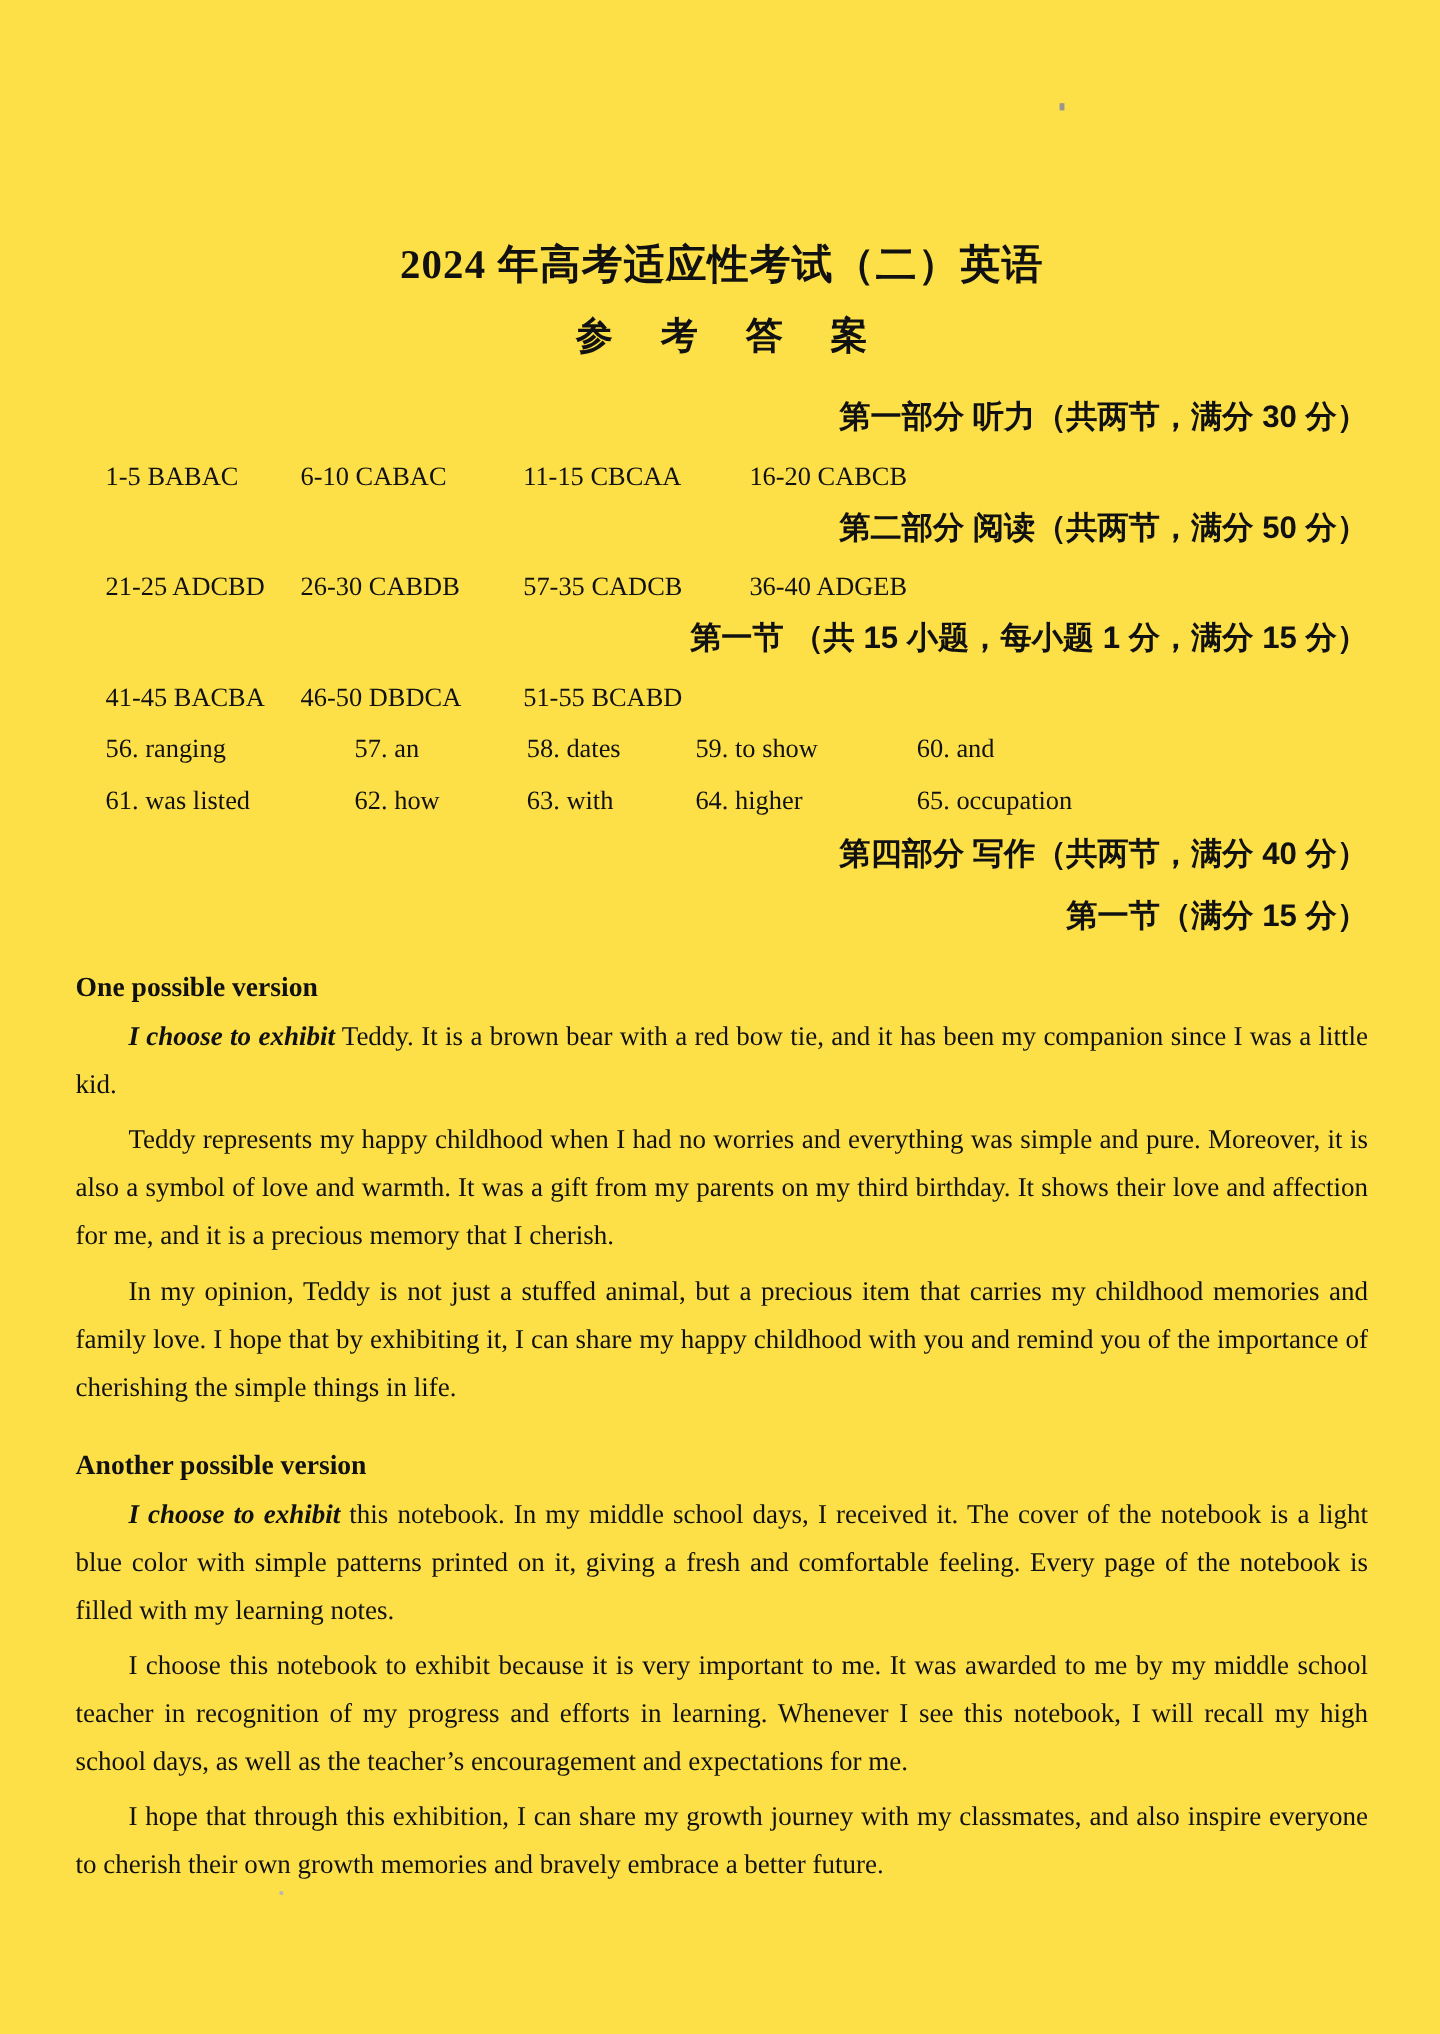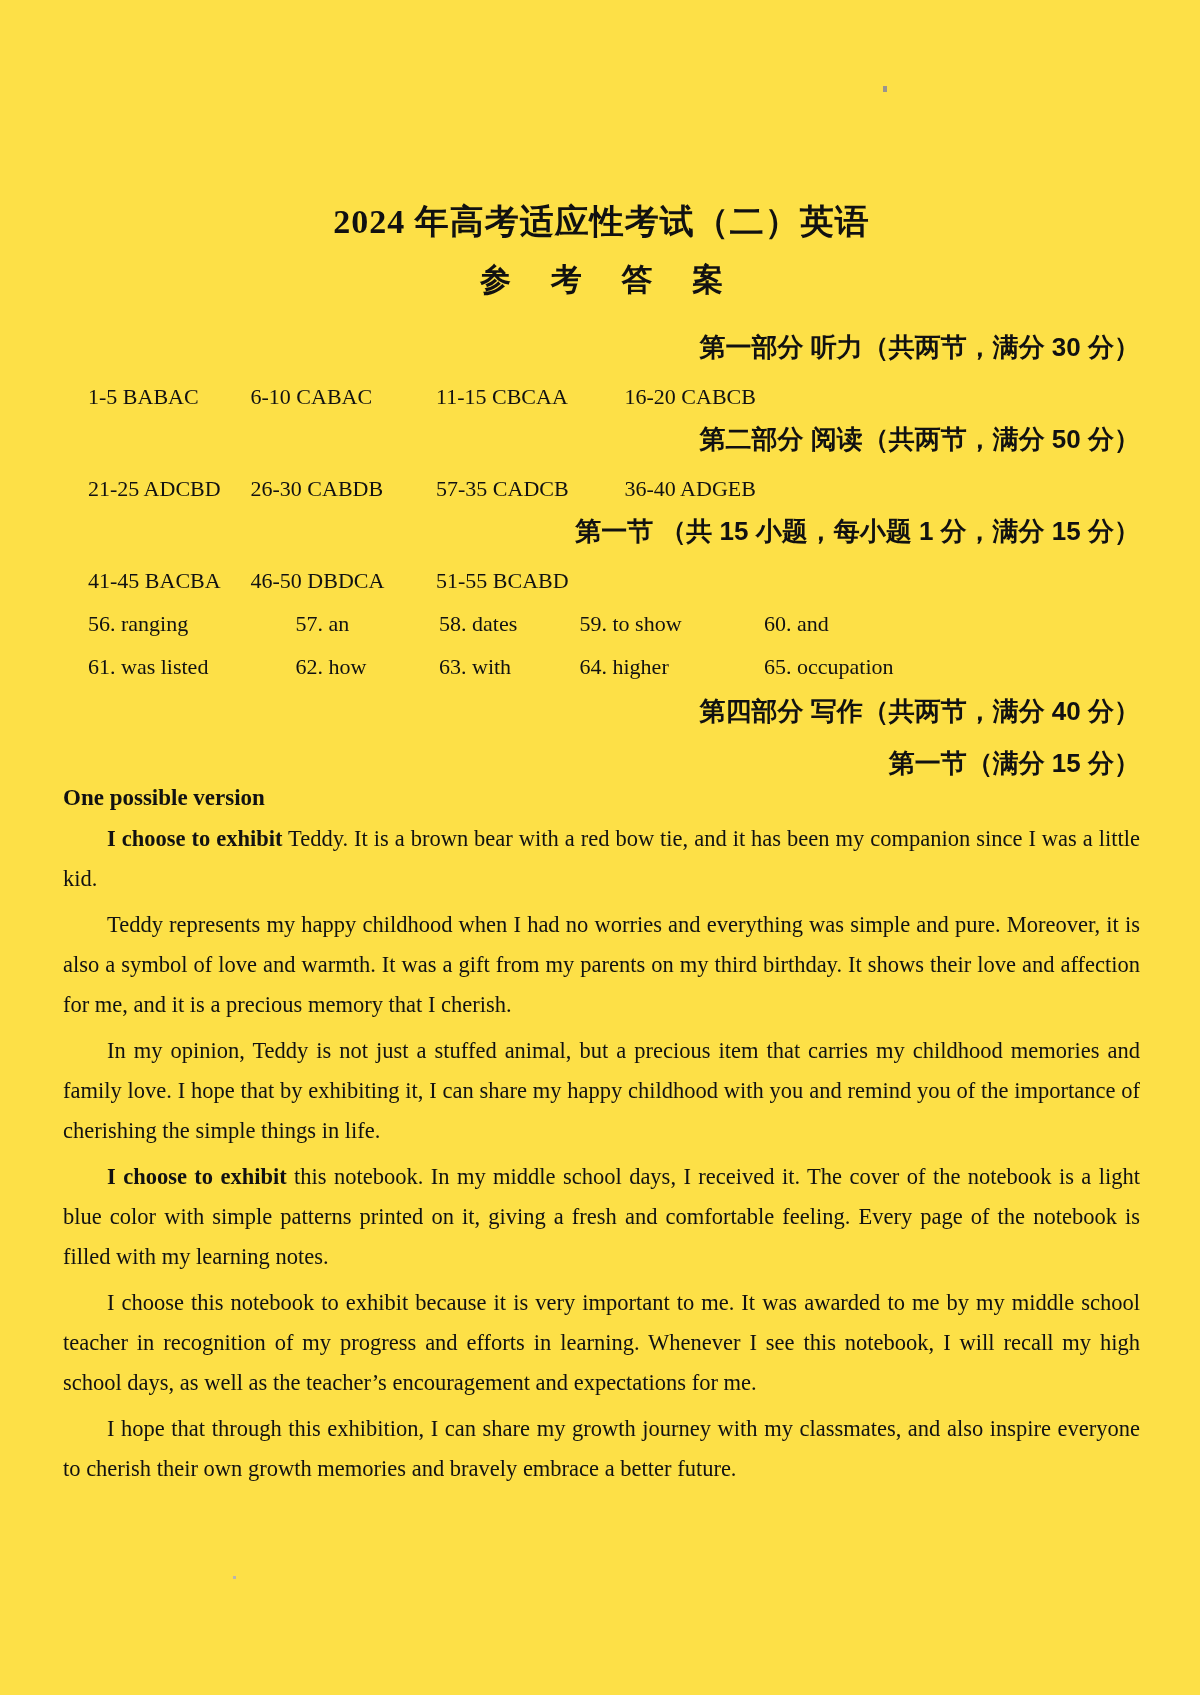--- a/index.html
+++ b/index.html
@@ -60,30 +60,30 @@
   .v1 { width: 202px; }
   .v2 { width: 138px; }
   .v3 { width: 135px; }
   .v4 { width: 179px; }
   .word-row { margin-top: 15px; margin-bottom: 15px; }
   .essay-label {
     font-family: "Liberation Serif", serif;
     font-weight: bold;
     font-size: 23px;
     line-height: 30px;
-    margin: 5px 0 2px 0;
+    margin: 30px 0 2px 0;
   }
   .body-para {
     margin: 6px 0;
     font-size: 22.5px;
     line-height: 40px;
     text-align: justify;
     text-indent: 44px;
   }
-  .lead { font-weight: bold; }
+  .lead { font-weight: bold; font-style: italic; }
   .speck { position: absolute; background: #9a958e; }
   .speck-top { left: 883px; top: 86px; width: 4px; height: 6px; }
   .speck-bottom { left: 233px; top: 1576px; width: 3px; height: 3px; background: #b9b5af; }
 </style>
 </head>
 <body>
 
 <div class="page">
 
   <div class="speck speck-top"></div>
@@ -131,17 +131,18 @@
   </div>
 
   <div class="sec-heading">第四部分 写作（共两节，满分 40 分）</div>
   <div class="sec-heading spaced">第一节（满分 15 分）</div>
 
   <div class="essay-label">One possible version</div>
   <p class="body-para"><span class="lead">I choose to exhibit</span><span> Teddy. It is a brown bear with a red bow tie, and it has been my companion since I was a little kid.</span></p>
   <p class="body-para">Teddy represents my happy childhood when I had no worries and everything was simple and pure. Moreover, it is also a symbol of love and warmth. It was a gift from my parents on my third birthday. It shows their love and affection for me, and it is a precious memory that I cherish.</p>
   <p class="body-para">In my opinion, Teddy is not just a stuffed animal, but a precious item that carries my childhood memories and family love. I hope that by exhibiting it, I can share my happy childhood with you and remind you of the importance of cherishing the simple things in life.</p>
 
+  <div class="essay-label">Another possible version</div>
   <p class="body-para"><span class="lead">I choose to exhibit</span><span> this notebook. In my middle school days, I received it. The cover of the notebook is a light blue color with simple patterns printed on it, giving a fresh and comfortable feeling. Every page of the notebook is filled with my learning notes.</span></p>
   <p class="body-para">I choose this notebook to exhibit because it is very important to me. It was awarded to me by my middle school teacher in recognition of my progress and efforts in learning. Whenever I see this notebook, I will recall my high school days, as well as the teacher’s encouragement and expectations for me.</p>
   <p class="body-para">I hope that through this exhibition, I can share my growth journey with my classmates, and also inspire everyone to cherish their own growth memories and bravely embrace a better future.</p>
 
 </div>
 
 </body></html>

